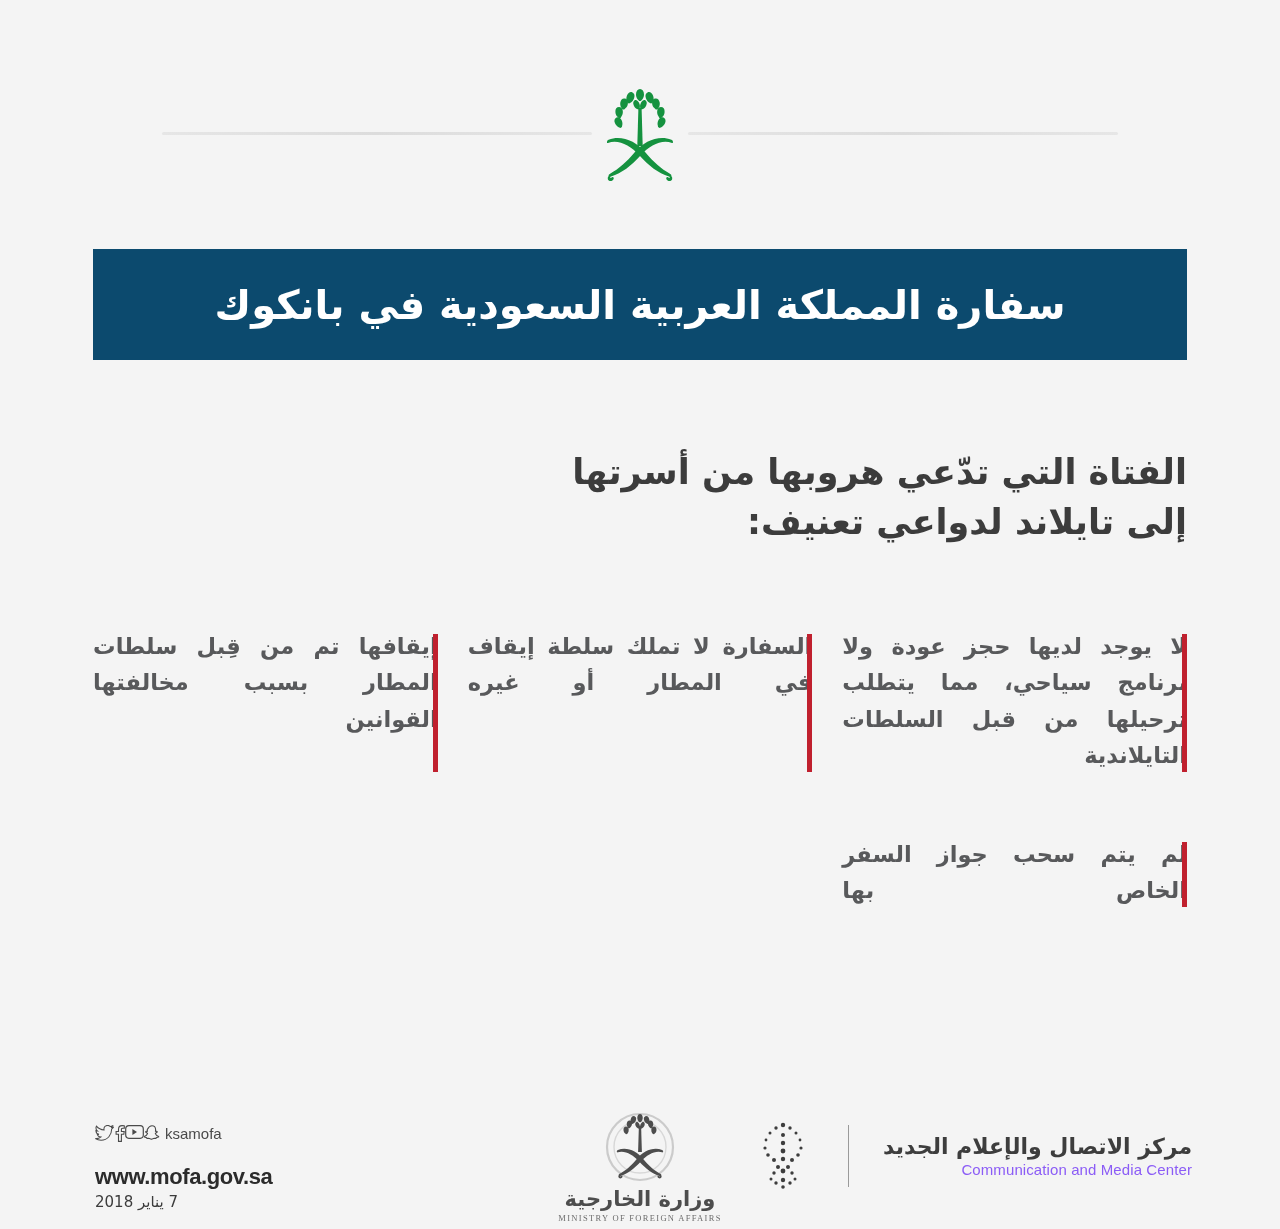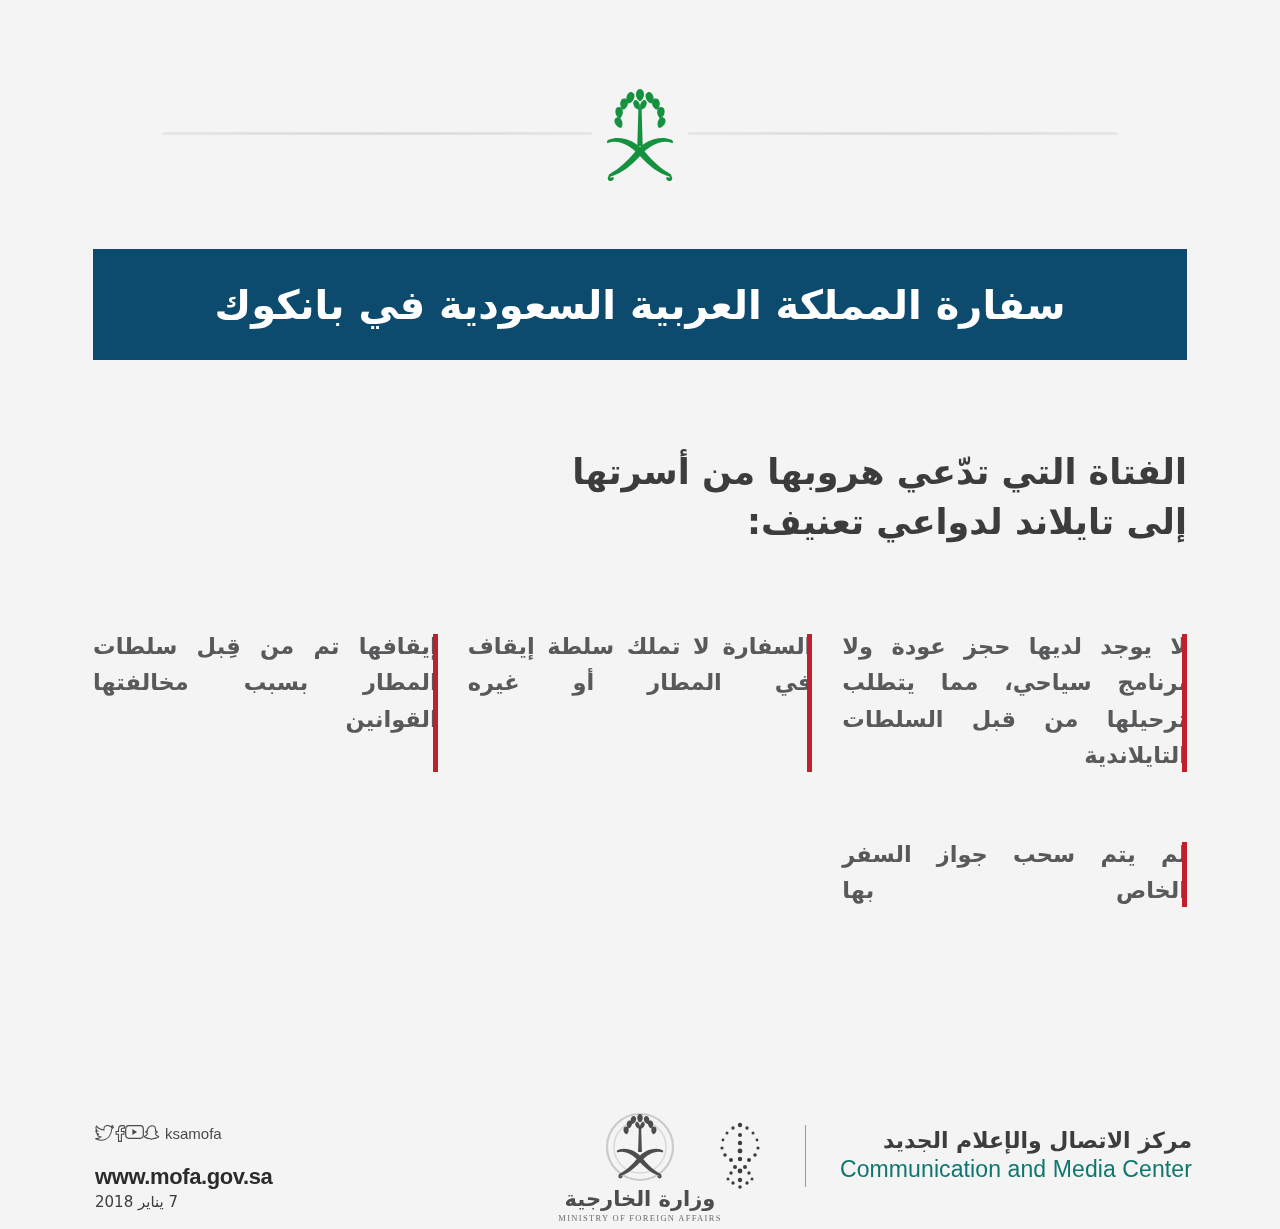--- a/index.html
+++ b/index.html
@@ -192,22 +192,22 @@
   }
   .cmc-text { text-align: right; direction: rtl; padding-left: 0; }
   .cmc-ar {
     font-size: 22px;
     font-weight: 700;
     color: #3d3d3d;
     line-height: 1.25;
     letter-spacing: -0.5px;
   }
   .cmc-en {
-    font-size: 23px;
-    color: #0f766e;
+    font-size: 15px;
+    color: #8b5cf6;
     direction: ltr;
     text-align: right;
     letter-spacing: 0.1px;
     font-family: "Liberation Sans", sans-serif;
     line-height: 1.3;
   }
   .cmc-divider {
     width: 1px;
     height: 62px;
     background: #9a9a9a;

